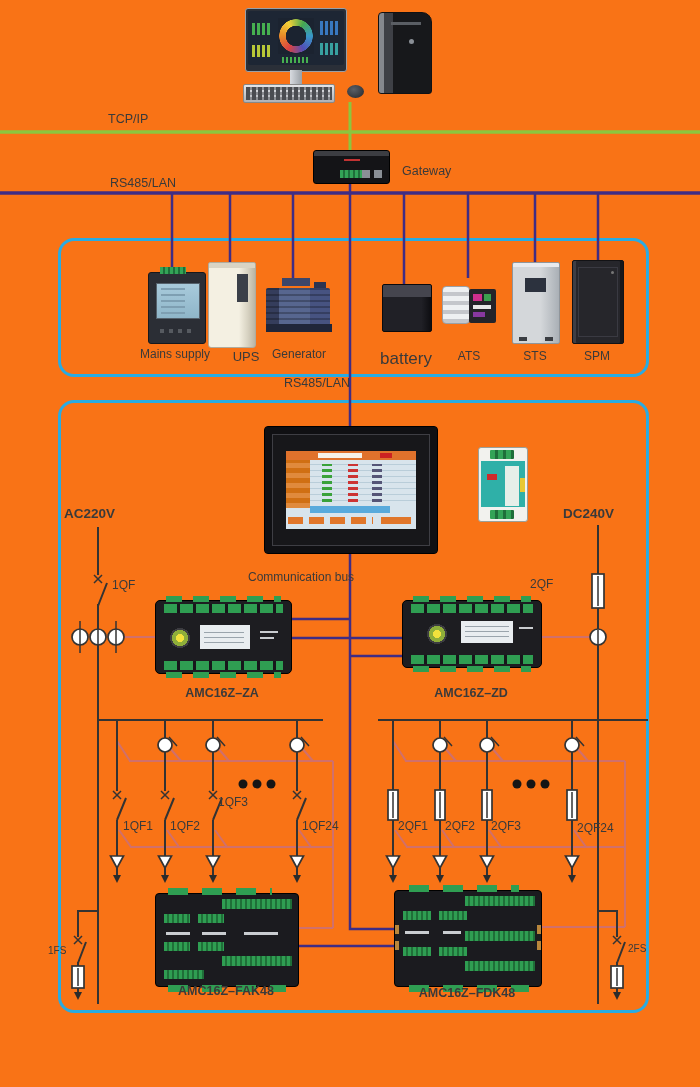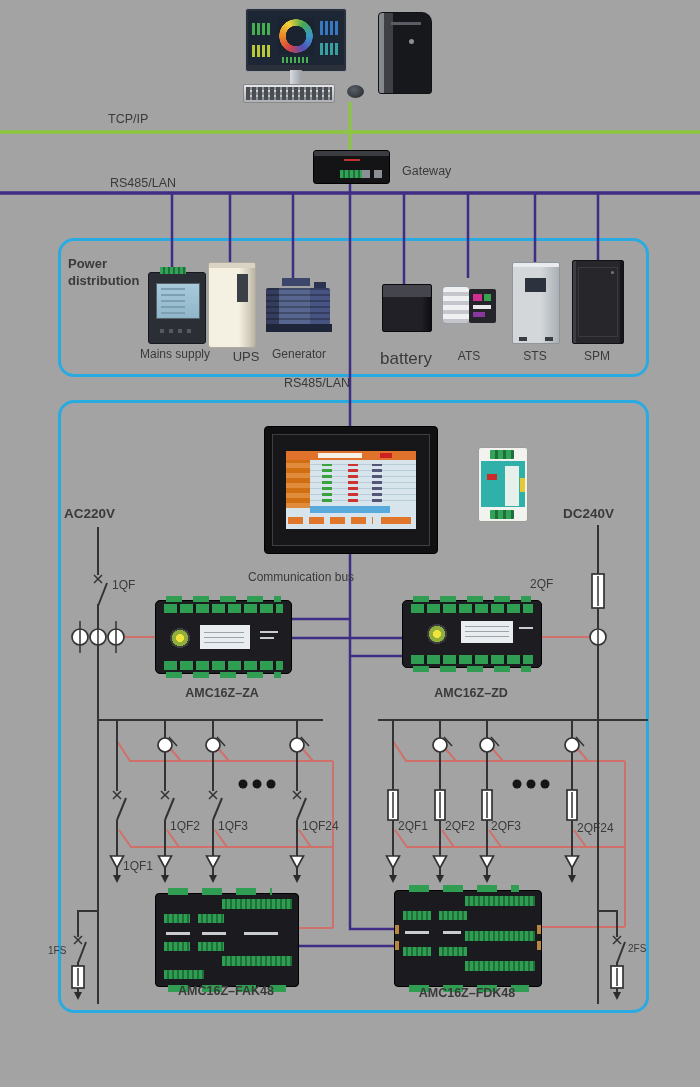--- a/index.html
+++ b/index.html
@@ -1,16 +1,16 @@
 <!DOCTYPE html>
 <html style="--c-green: #8CC63E; --c-purple: #3F2C85; --c-cyan: #29ABE2; --c-red: #D0706B;"><head>
 <meta charset="utf-8">
 <style>
   html,body{margin:0;padding:0;background:#fff}
-  .stage{position:relative;width:700px;height:1087px;background:#a3a3a3;overflow:hidden;
+  .stage{position:relative;width:700px;height:1087px;background:#f97316;overflow:hidden;
          font-family:"Liberation Sans",sans-serif;color:#3a3a3a}
   .box{position:absolute;border:3px solid var(--c-cyan,#29ABE2);border-radius:16px;z-index:1}
   svg.wires{position:absolute;left:0;top:0;z-index:2}
   .dev{position:absolute;z-index:3}
   .lbl{position:absolute;z-index:4;font-size:12.5px;white-space:nowrap;color:#3a3a3a}
   .lbl.c{transform:translateX(-50%)}
   .lbl.b{font-weight:600}
   .lbl.sm{font-size:10px}
   .wg{stroke:var(--c-green,#8CC63E);fill:none}
   .wp{stroke:var(--c-purple,#3F2C85);fill:none}
@@ -293,39 +293,38 @@
   </div>
   <div class="dev din" style="left:478px;top:447px"></div>
   <div class="dev amc za" style="left:155px;top:600px"></div>
   <div class="dev amc zd" style="left:402px;top:600px"></div>
   <div class="dev fak" style="left:155px;top:893px"></div>
   <div class="dev fdk" style="left:394px;top:890px"></div>
 
   <div class="lbl" style="left:108px;top:112px">TCP/IP</div>
   <div class="lbl" style="left:402px;top:164px">Gateway</div>
   <div class="lbl" style="left:110px;top:176px">RS485/LAN</div>
-  <div class="lbl b" style="left:68px;top:256px;width:95px;white-space:normal;line-height:1.3;font-size:13px">Power distribution</div>
   <div class="lbl c" style="left:175px;top:347px;font-size:12px">Mains supply</div>
   <div class="lbl c" style="left:246px;top:349px;font-size:13px">UPS</div>
   <div class="lbl c" style="left:299px;top:347px;font-size:12px">Generator</div>
   <div class="lbl c" style="left:406px;top:349px;font-size:17px">battery</div>
   <div class="lbl c" style="left:469px;top:349px;font-size:12px">ATS</div>
   <div class="lbl c" style="left:535px;top:349px;font-size:12px">STS</div>
   <div class="lbl c" style="left:597px;top:349px;font-size:12px">SPM</div>
   <div class="lbl" style="left:284px;top:376px">RS485/LAN</div>
   <div class="lbl b" style="left:64px;top:506px;font-size:13.5px">AC220V</div>
   <div class="lbl b" style="left:563px;top:506px;font-size:13.5px">DC240V</div>
   <div class="lbl" style="left:248px;top:570px;font-size:12px">Communication bus</div>
   <div class="lbl" style="left:112px;top:578px;font-size:12px">1QF</div>
   <div class="lbl" style="left:530px;top:577px;font-size:12px">2QF</div>
   <div class="lbl c b" style="left:222px;top:686px">AMC16Z–ZA</div>
   <div class="lbl c b" style="left:471px;top:686px">AMC16Z–ZD</div>
-  <div class="lbl" style="left:123px;top:859px;font-size:12px">1QF1</div>
+  <div class="lbl" style="left:123px;top:819px;font-size:12px">1QF1</div>
   <div class="lbl" style="left:170px;top:819px;font-size:12px">1QF2</div>
-  <div class="lbl" style="left:218px;top:819px;font-size:12px">1QF3</div>
+  <div class="lbl" style="left:218px;top:795px;font-size:12px">1QF3</div>
   <div class="lbl" style="left:302px;top:819px;font-size:12px">1QF24</div>
   <div class="lbl" style="left:398px;top:819px;font-size:12px">2QF1</div>
   <div class="lbl" style="left:445px;top:819px;font-size:12px">2QF2</div>
   <div class="lbl" style="left:491px;top:819px;font-size:12px">2QF3</div>
   <div class="lbl" style="left:577px;top:821px;font-size:12px">2QF24</div>
   <div class="lbl c b" style="left:226px;top:984px">AMC16Z–FAK48</div>
   <div class="lbl c b" style="left:467px;top:986px">AMC16Z–FDK48</div>
   <div class="lbl sm" style="left:48px;top:945px">1FS</div>
   <div class="lbl sm" style="left:628px;top:943px">2FS</div>
 

